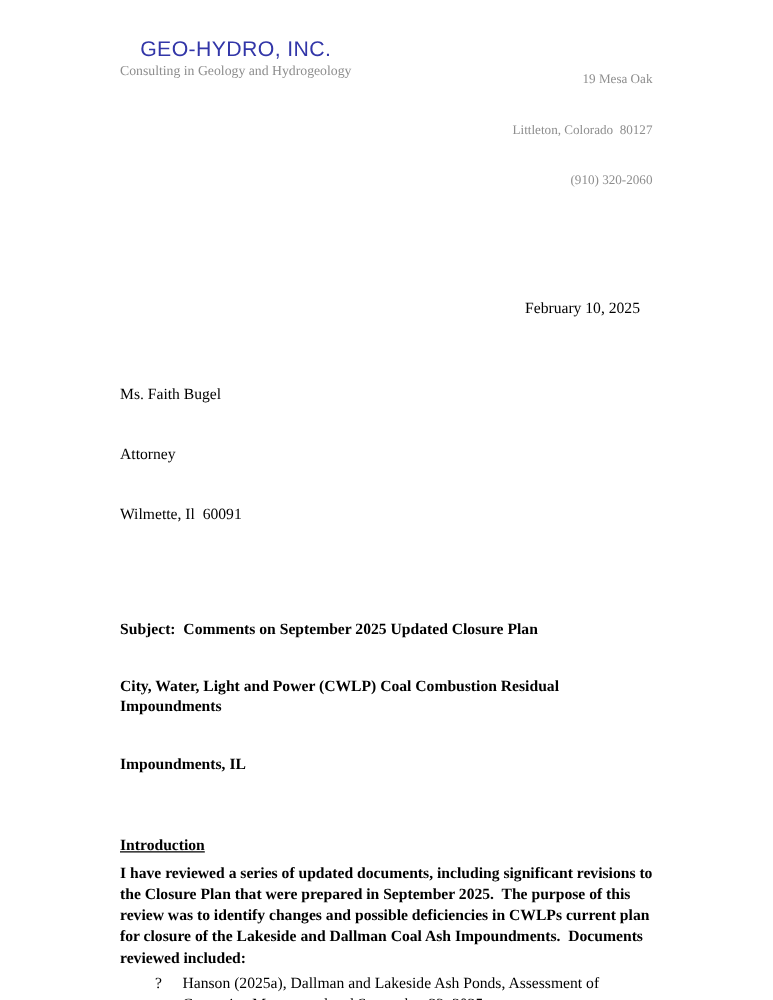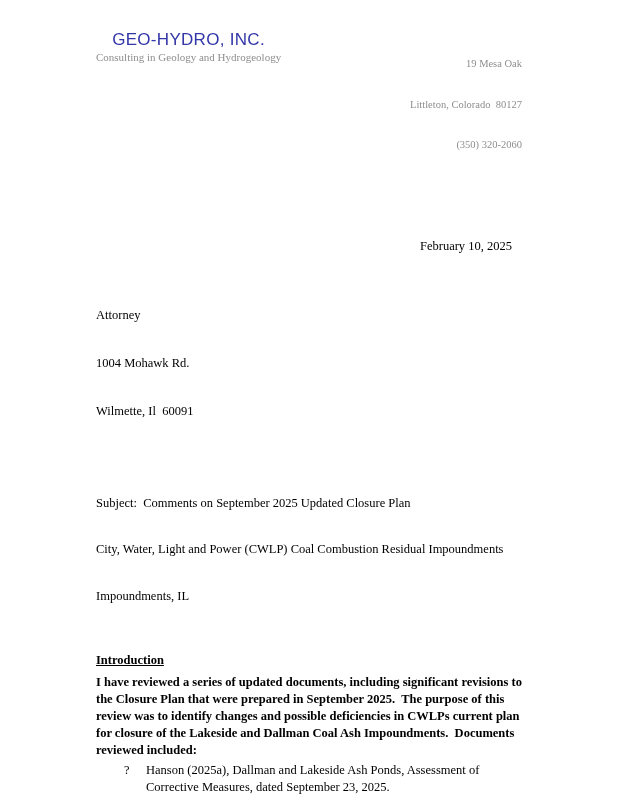--- a/index.html
+++ b/index.html
@@ -49,20 +49,21 @@
   }
   .recipient {
     margin-top: 21px;
     line-height: 16px;
     white-space: pre-wrap;
   }
   .subject {
     margin-top: 14px;
     line-height: 15.5px;
     white-space: pre-wrap;
+    font-weight: bold;
   }
   .section-heading {
     margin-top: 18px;
     font-weight: bold;
   }
   .section-heading span { text-decoration: underline; }
   .para {
     margin: 6px 0 0 0;
     line-height: 17px;
     white-space: pre-wrap;
@@ -87,29 +88,29 @@
 <div class="page">
 
   <div class="header">
     <div class="brand">
       <div class="brand-name">GEO-HYDRO, INC.</div>
       <div class="brand-tagline">Consulting in Geology and Hydrogeology</div>
     </div>
     <div class="address">
       <div>19 Mesa Oak</div>
       <div>Littleton, Colorado  80127</div>
-      <div>(350) 320-2060</div>
+      <div>(910) 320-2060</div>
     </div>
   </div>
 
   <div class="date-line">February 10, 2025</div>
 
   <div class="recipient">
+    <div>Ms. Faith Bugel</div>
     <div>Attorney</div>
-    <div>1004 Mohawk Rd.</div>
     <div>Wilmette, Il  60091</div>
   </div>
 
   <div class="subject">
     <div>Subject:  Comments on September 2025 Updated Closure Plan</div>
     <div>City, Water, Light and Power (CWLP) Coal Combustion Residual Impoundments</div>
     <div>Impoundments, IL</div>
   </div>
 
   <div class="section-heading">

